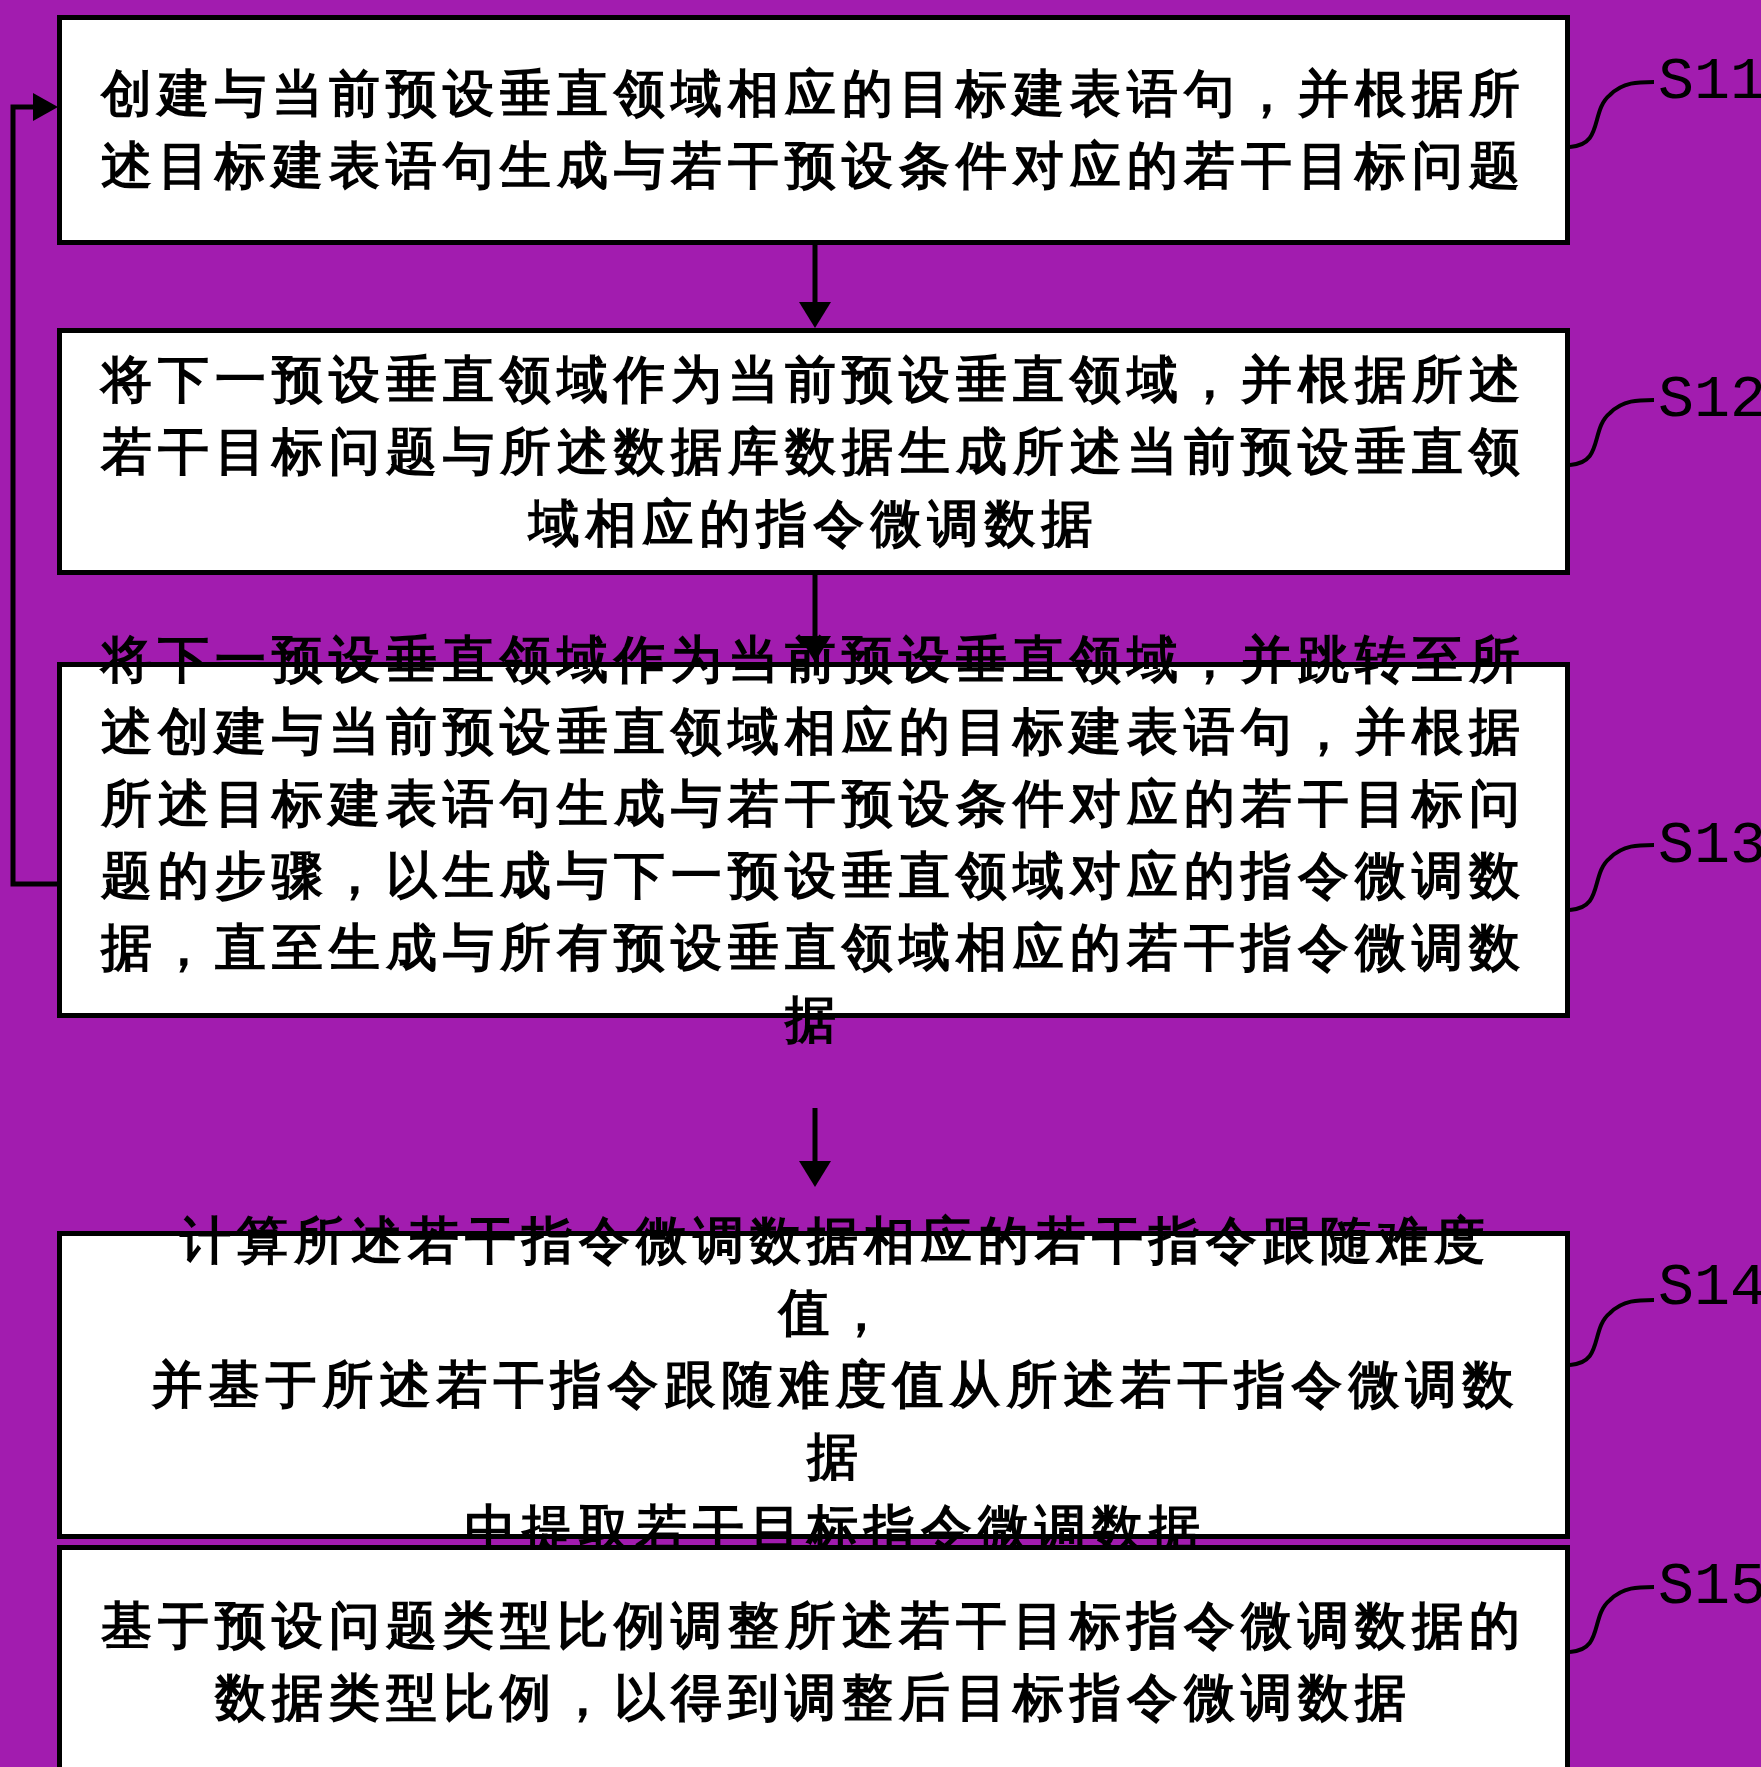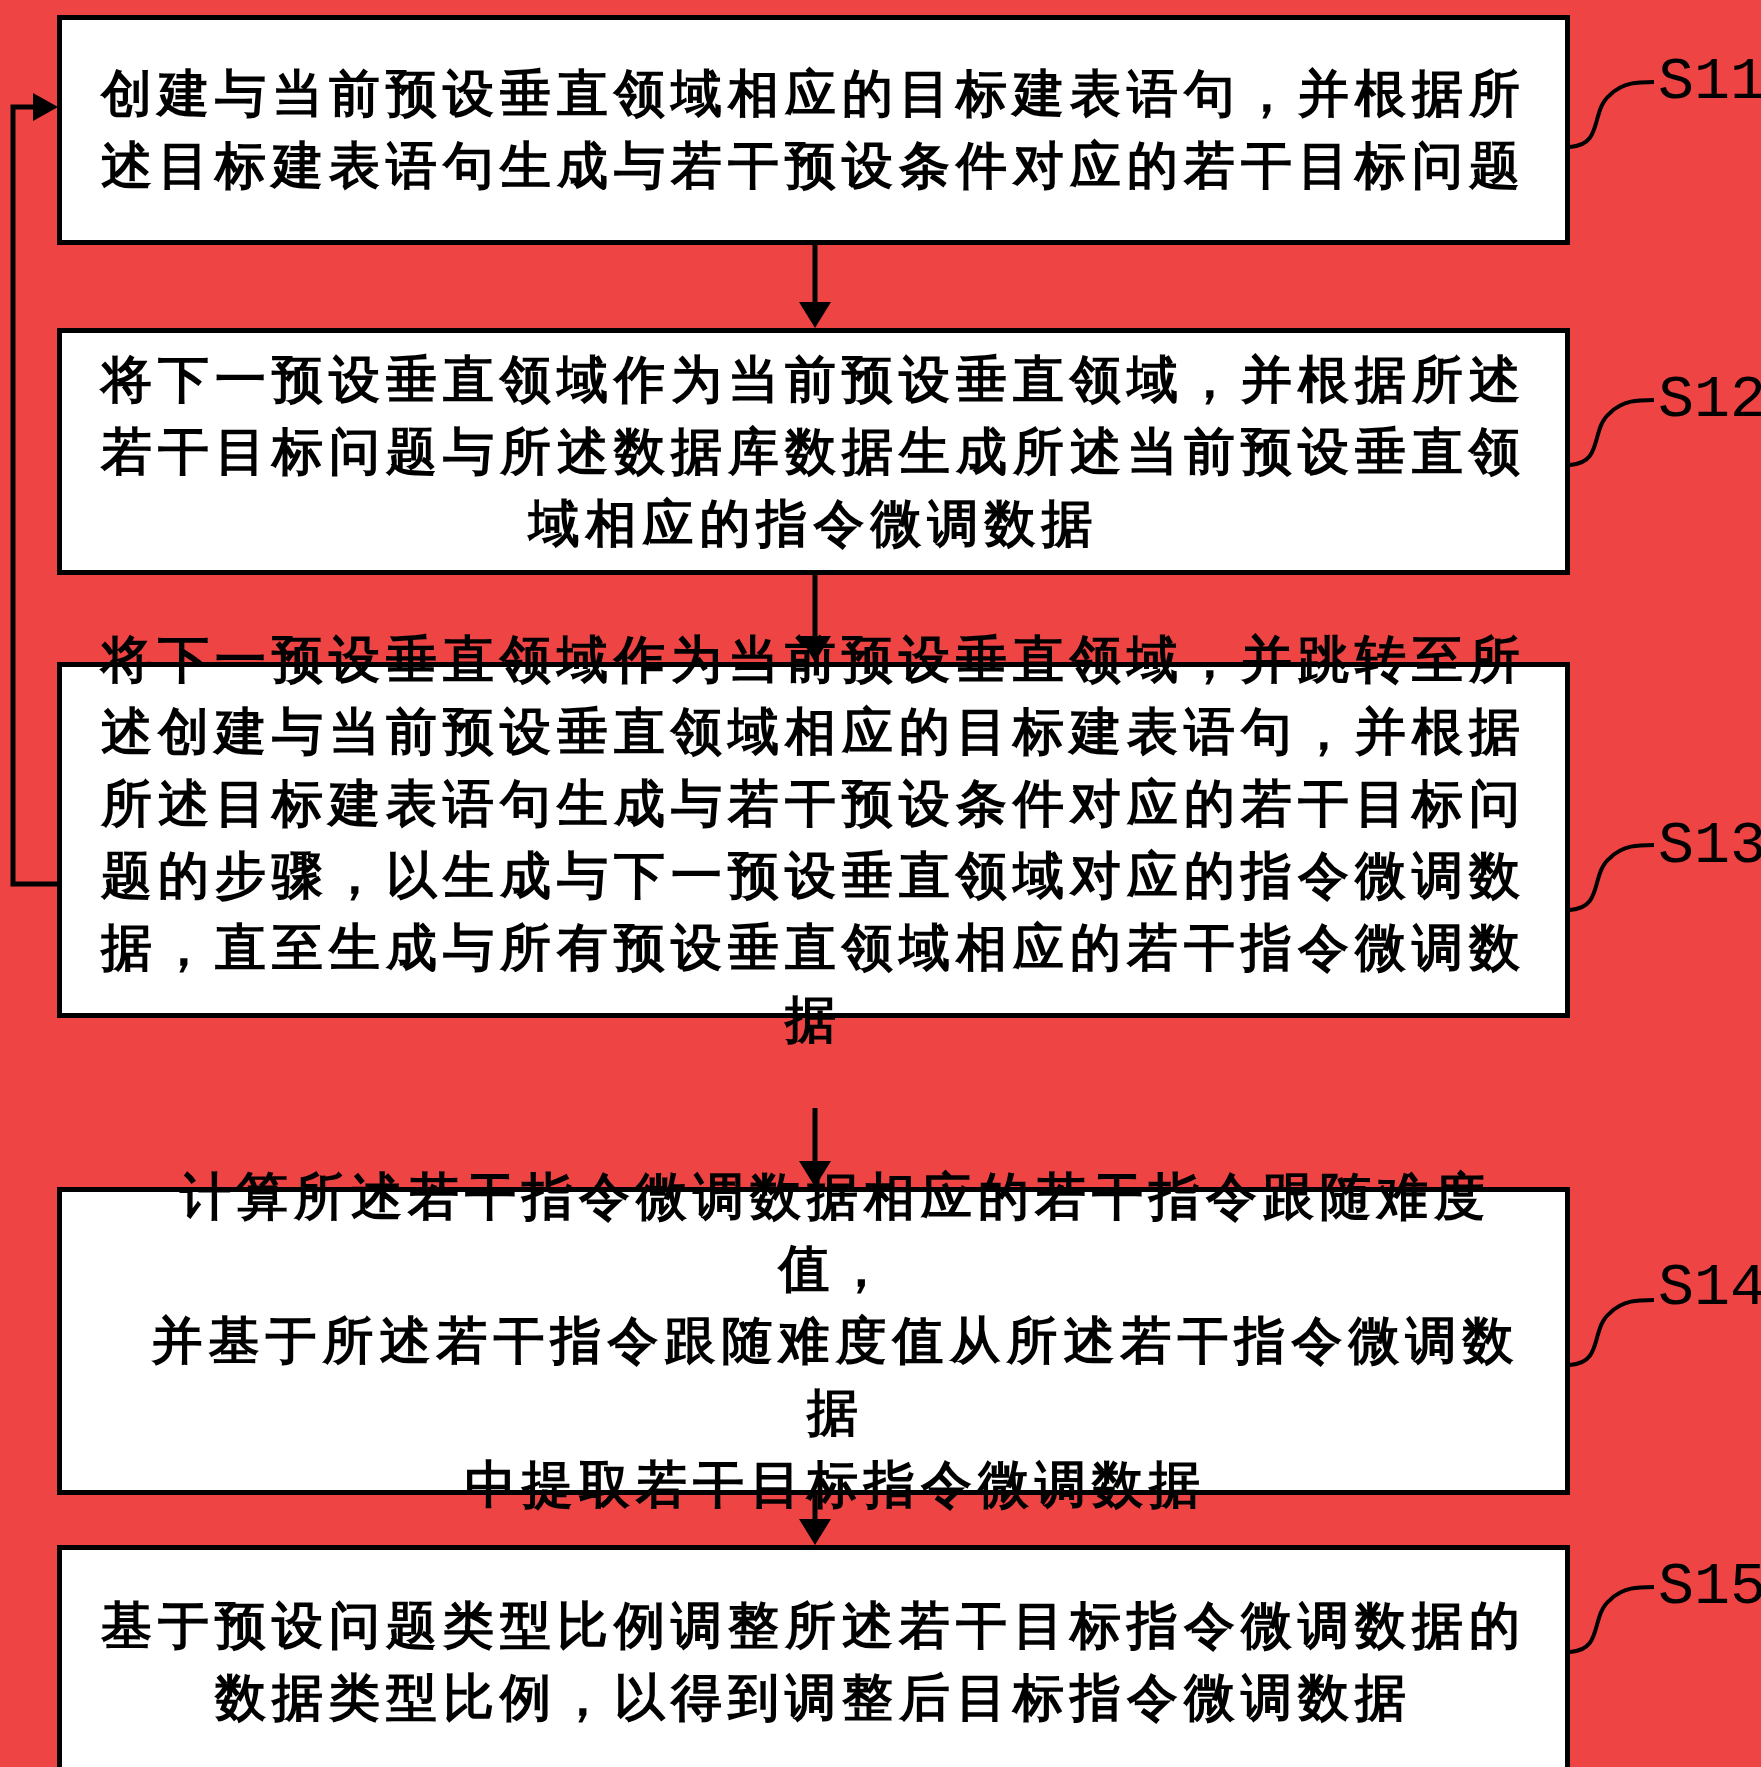--- a/index.html
+++ b/index.html
@@ -1,19 +1,19 @@
 <!DOCTYPE html>
 <html><head>
 <meta charset="utf-8">
 <style>
   html,body{margin:0;padding:0;background:#ffffff;}
   .canvas{
     position:relative;
     width:1761px;height:1767px;
-    background:#ef4444;
+    background:#a21caf;
     overflow:hidden;
     font-family:"Liberation Serif","DejaVu Serif",serif;
   }
   .overlay{
     position:absolute;left:0;top:0;width:1761px;height:1767px;
   }
   .step-box{
     position:absolute;
     left:57px;width:1513px;
     border:5px solid #000;
@@ -35,21 +35,21 @@
     position:absolute;
     left:1658px;
     font-size:60px;
     line-height:60px;
     color:#000;
     font-family:Liberation Mono, monospace;
   }
   .b1{top:15px;height:230px;}
   .b2{top:328px;height:247px;}
   .b3{top:662px;height:356px;}
-  .b4{top:1187px;height:308px;padding-left:44px;}
+  .b4{top:1231px;height:308px;padding-left:44px;}
   .b5{top:1545px;height:234px;}
   .l1{top:52px;}
   .l2{top:370px;}
   .l3{top:816px;}
   .l4{top:1258px;}
   .l5{top:1557px;}
 </style>
 </head>
 <body>
 

